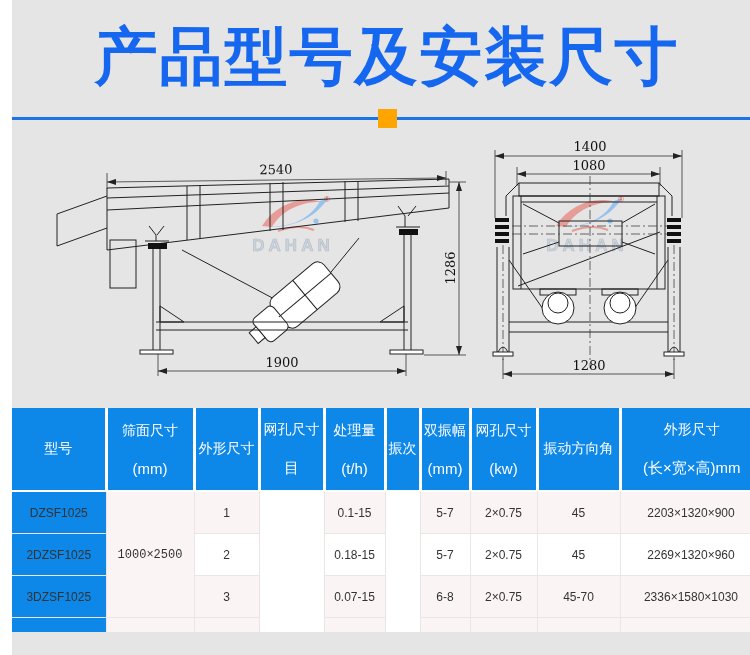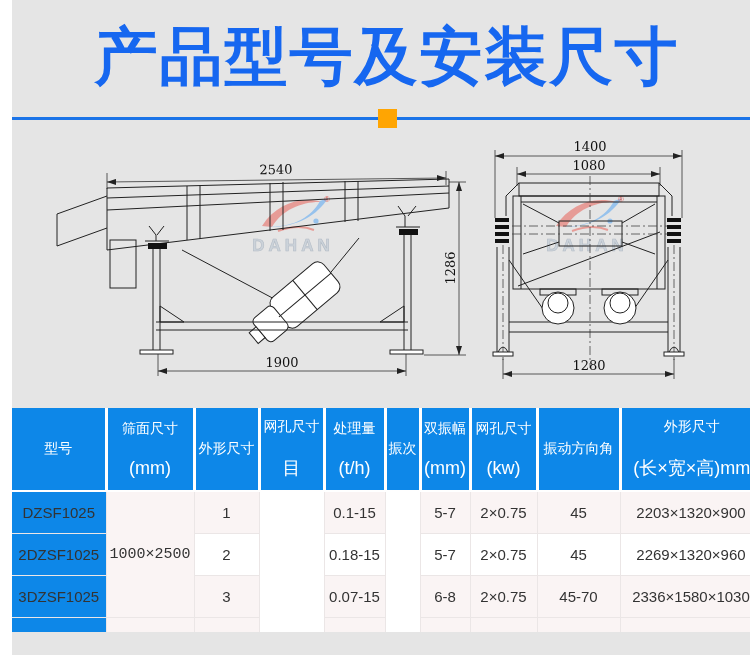--- a/index.html
+++ b/index.html
@@ -24,22 +24,22 @@
   .wm-reg{font-size:8px;fill:#e05048;}
   
   .table-wrap{position:absolute;top:408px;left:0;width:750px;height:224px;overflow:hidden;}
   table.spec{border-collapse:collapse;table-layout:fixed;width:750px;}
   table.spec th{background:#0d87e8;color:#fff;font-weight:normal;padding:0;
                 border-right:3px solid #fff;border-bottom:2px solid #fff;height:82px;
                 font-size:14px;vertical-align:middle;}
   table.spec th:last-child{border-right:none;}
   .hcell{display:flex;flex-direction:column;justify-content:center;align-items:center;
          gap:20px;height:100%;}
-  .hcell .l2{font-size:18px;}
-  table.spec td{height:41px;padding:0;text-align:center;font-size:15px;color:#333;
+  .hcell .l2{font-size:15px;}
+  table.spec td{height:41px;padding:0;text-align:center;font-size:12px;color:#333;
                 border-right:1px solid #ebe6e6;border-bottom:1px solid #ebe6e6;}
   td.model{background:#0d87e8;color:#fff;border-right:3px solid #fff;
            border-bottom:4px solid #fff;font-size:15px;}
   tr.odd td.data{background:#faf4f4;}
   tr.even td.data{background:#ffffff;}
   td.merged{background:#faf4f4;border-bottom:1px solid #ebe6e6;font-family:Liberation Mono, monospace;}
   td.blank{background:#fff;border-bottom:none;}
 </style>
 </head>
 <body>

